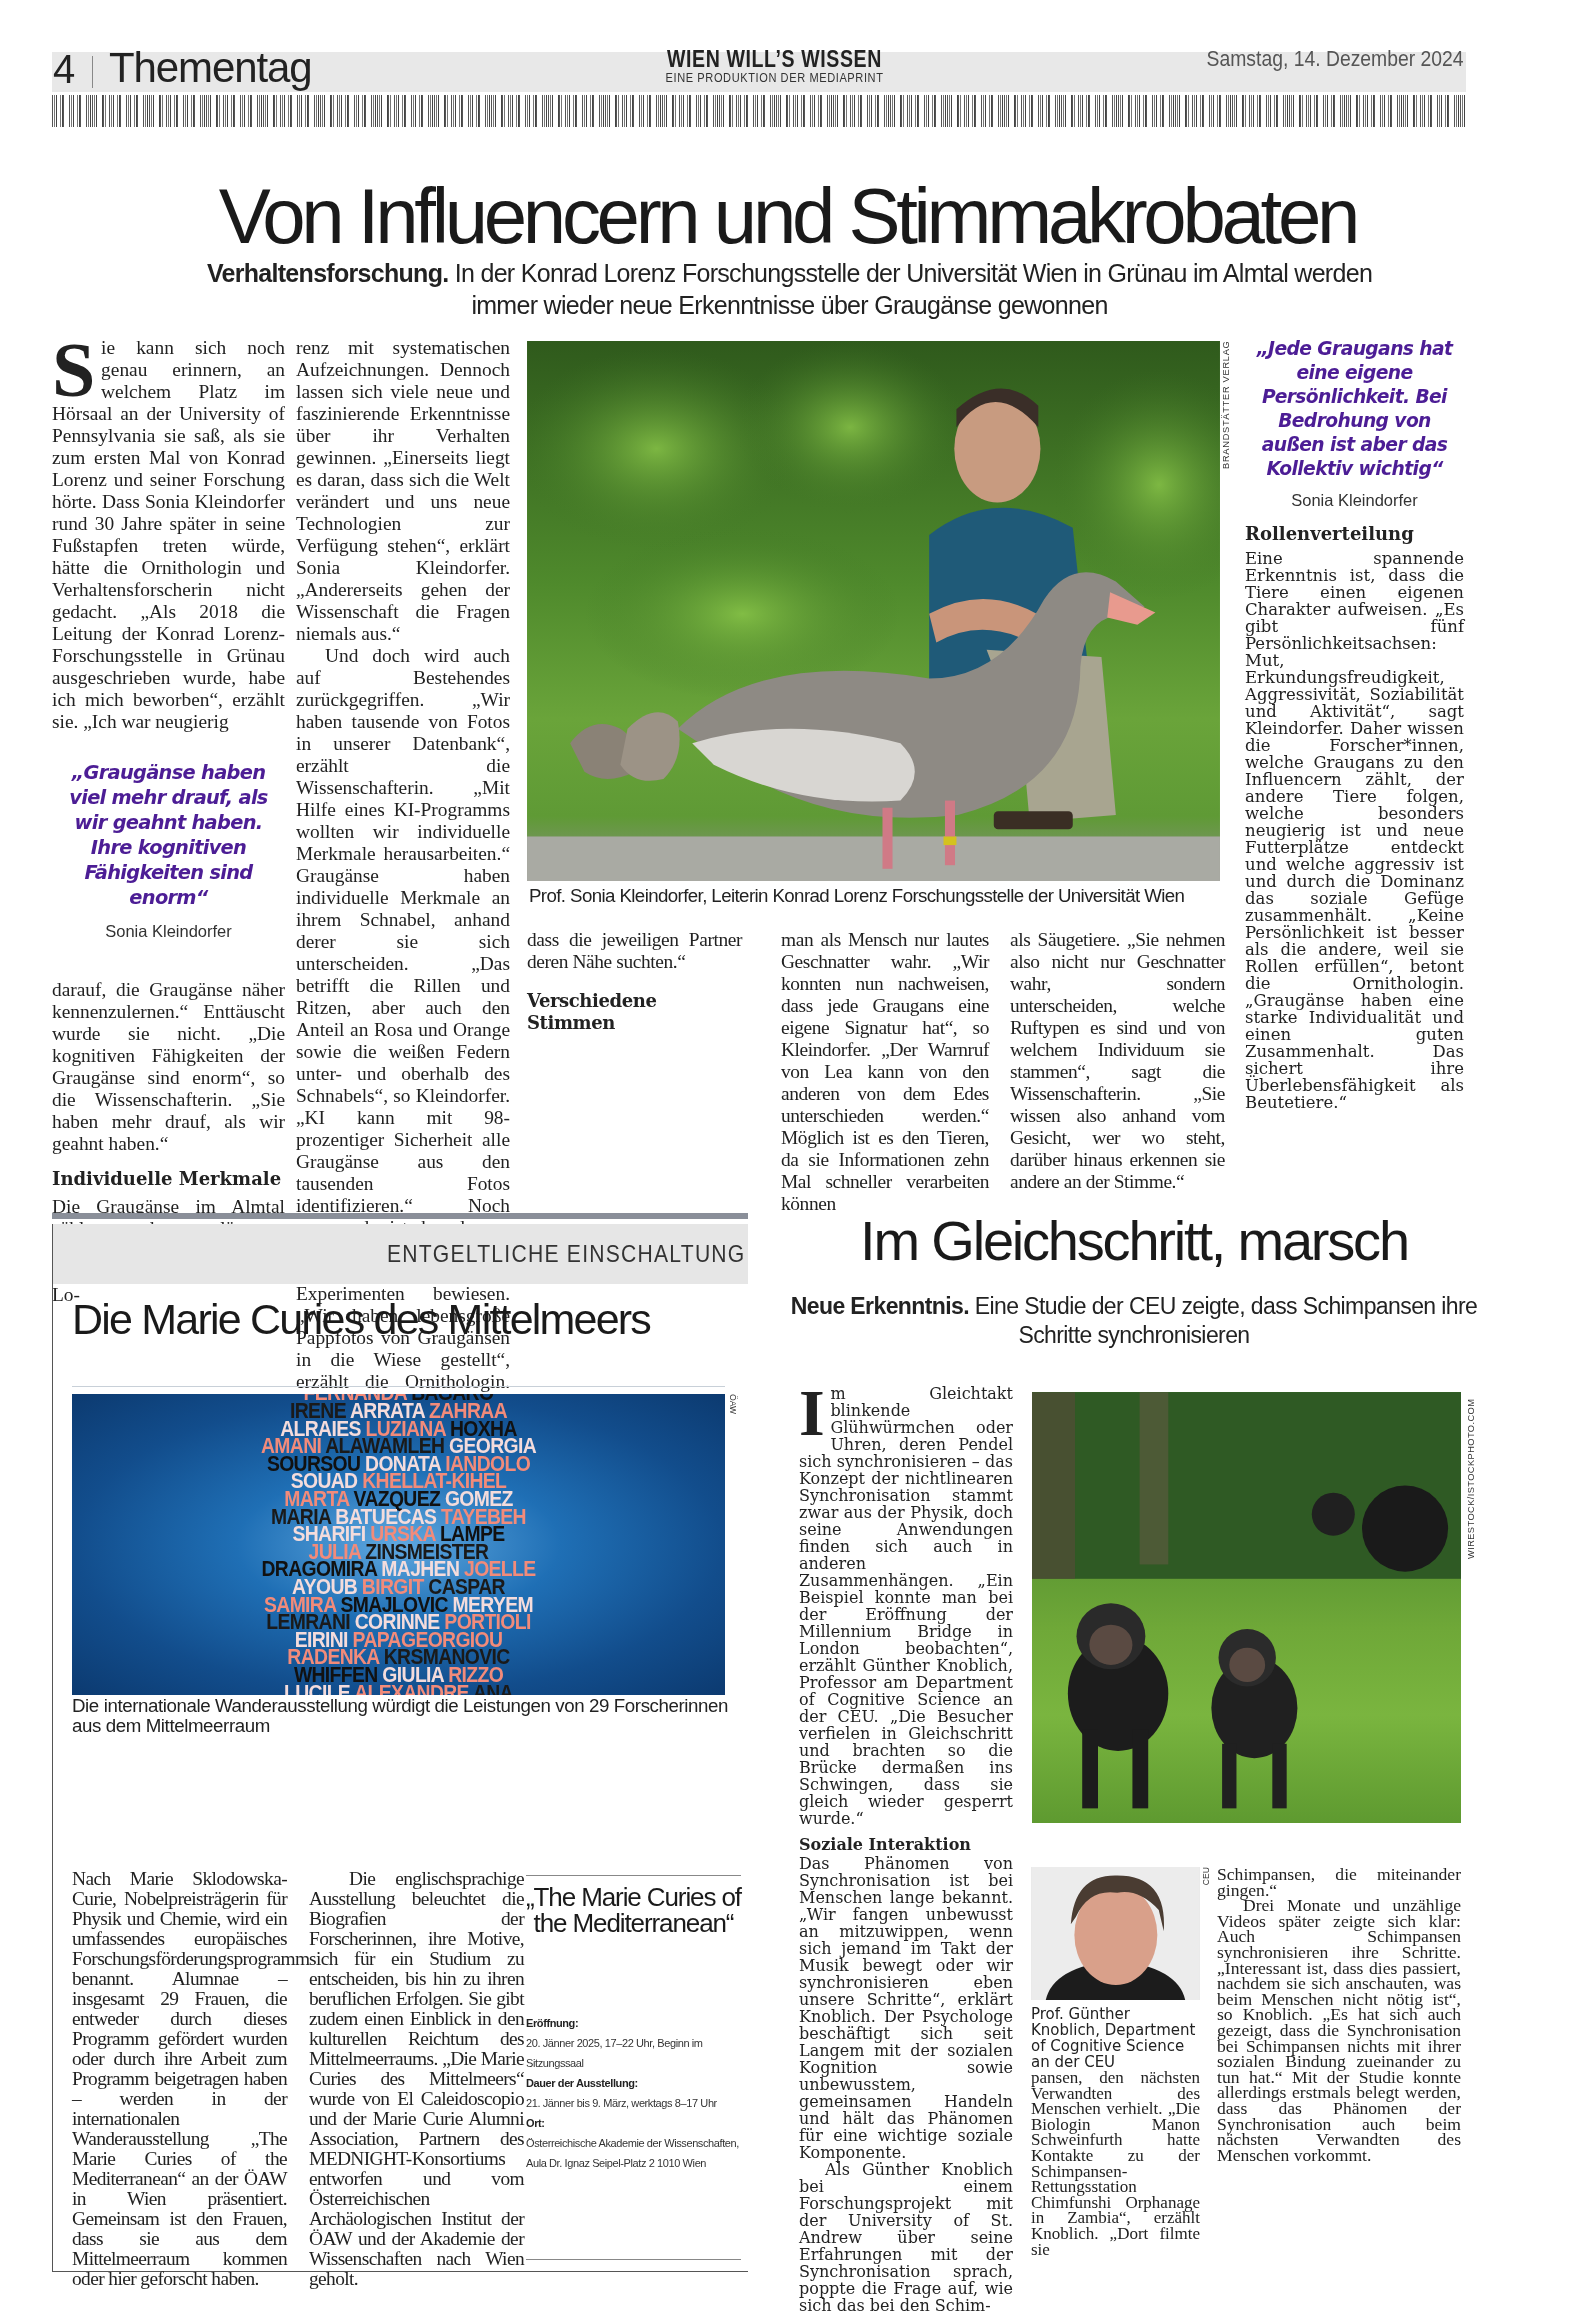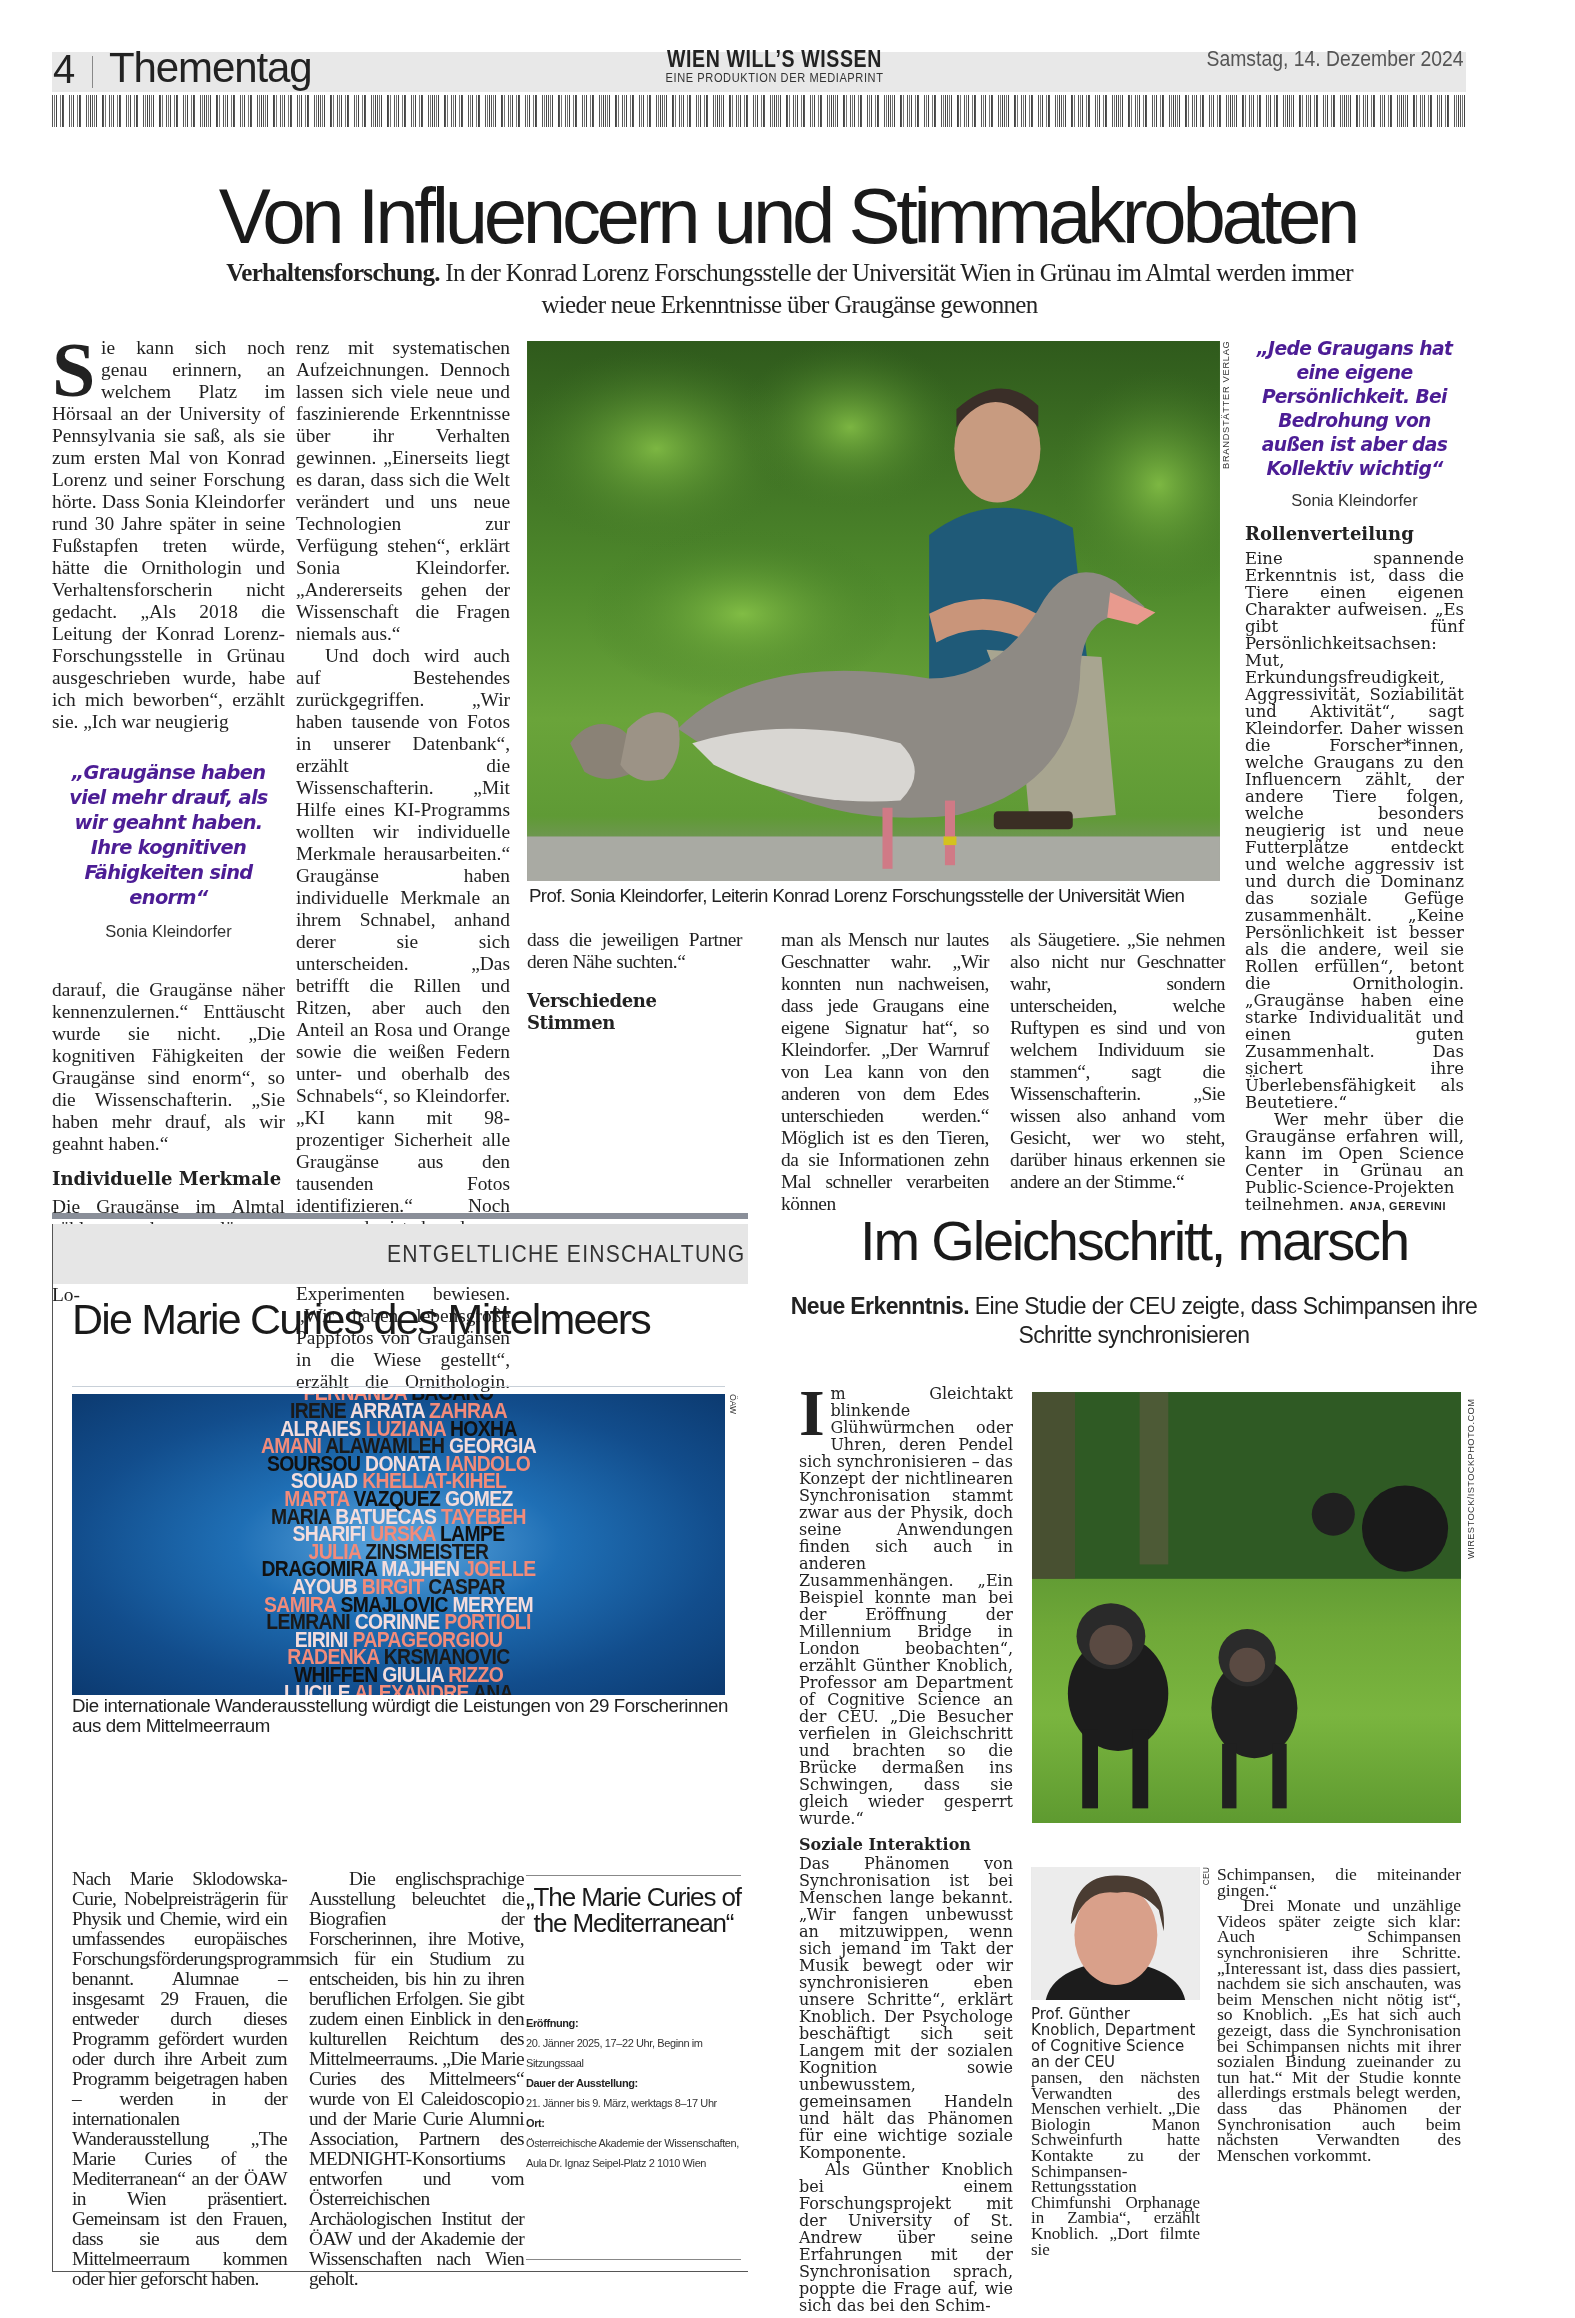--- a/index.html
+++ b/index.html
@@ -17,21 +17,21 @@
   #hdr-sep{left:92px;top:56px;width:1.4px;height:32px;background:#888;}
   #hdr-section{left:109px;top:44px;font-family:"Liberation Sans",sans-serif;font-size:42px;color:#222;letter-spacing:-1.1px;}
   #hdr-center{left:588px;top:46px;width:373px;text-align:center;}
   #hdr-title{font-family:"Liberation Sans",sans-serif;font-weight:bold;font-size:23px;letter-spacing:0.7px;color:#222;transform:scaleX(0.85);}
   #hdr-sub{font-family:"Liberation Sans",sans-serif;font-size:13px;letter-spacing:0.7px;color:#333;transform:scaleX(0.85);margin-top:-2.9px;}
   #hdr-date{right:111px;top:47px;font-family:"Liberation Sans",sans-serif;font-size:21.5px;color:#555;transform:scaleX(0.9);transform-origin:right;}
   #barcode{left:52px;top:95px;width:1414px;height:32px;
     background:repeating-linear-gradient(90deg,#555 0 0.7px,#fff 0.7px 2.2px,#777 2.2px 2.9px,#fff 2.9px 4.3px,#444 4.3px 5px,#fff 5px 5.7px);}
 
   #headline{left:0;width:1575px;top:171px;text-align:center;font-family:"Liberation Sans",sans-serif;font-size:78px;letter-spacing:-4.3px;color:#1a1a1a;}
-  #deck{left:201px;width:1177px;top:257px;text-align:center;font-family:Liberation Serif, serif;font-size:25px;line-height:32px;color:#222;letter-spacing:-0.7px;}
+  #deck{left:201px;width:1177px;top:257px;text-align:center;font-family:Liberation Sans, sans-serif;font-size:25px;line-height:32px;color:#222;letter-spacing:-0.7px;}
   #deck b{font-weight:bold;}
 
   
   #a1c1{left:52px;top:337px;width:233px;}
   #a1c2{left:296px;top:337px;width:214px;}
   #photo1{left:527px;top:341px;width:693px;height:540px;overflow:hidden;}
   #photo1-credit{left:1221px;top:341px;writing-mode:vertical-rl;transform:rotate(180deg);font-family:"Liberation Sans",sans-serif;font-size:9.3px;letter-spacing:0.7px;color:#333;height:129px;text-align:right;}
   #photo1-caption{left:529px;top:885px;width:696px;font-family:"Liberation Sans",sans-serif;font-size:18.7px;color:#222;letter-spacing:-0.6px;}
   #a1c3{left:527px;top:929px;width:215px;}
   #a1c4{left:781px;top:929px;width:208px;}
@@ -165,21 +165,20 @@
 <div class="abs body-text" id="a1c5" style="letter-spacing:-0.4px;">
   <p>als Säugetiere. „Sie nehmen also nicht nur Geschnatter wahr, sondern unterscheiden, welche Ruftypen es sind und von welchem Individuum sie stammen“, sagt die Wissenschafterin. „Sie wissen also anhand vom Gesicht, wer wo steht, darüber hinaus erkennen sie andere an der Stimme.“</p>
 </div>
 
 <div class="abs" id="a1c6">
   <div class="pull" style="font-size:18.7px;line-height:24px;letter-spacing:-0.6px;">„Jede Graugans hat eine eigene Persönlichkeit. Bei Bedrohung von außen ist aber das Kollektiv wichtig“</div>
   <div class="pull-author">Sonia Kleindorfer</div>
   <div class="subhead">Rollenverteilung</div>
   <div class="body-text" style="font-size:16.5px;line-height:17px;font-family:'DejaVu Serif',serif;">
     <p>Eine spannende Erkenntnis ist, dass die Tiere einen eigenen Charakter aufweisen. „Es gibt fünf Persönlichkeitsachsen: Mut, Erkundungsfreudigkeit, Aggressivität, Soziabilität und Aktivität“, sagt Kleindorfer. Daher wissen die Forscher*innen, welche Graugans zu den Influencern zählt, der andere Tiere folgen, welche besonders neugierig ist und neue Futterplätze entdeckt und welche aggressiv ist und durch die Dominanz das soziale Gefüge zusammenhält. „Keine Persönlichkeit ist besser als die andere, weil sie Rollen erfüllen“, betont die Ornithologin. „Graugänse haben eine starke Individualität und einen guten Zusammenhalt. Das sichert ihre Überlebensfähigkeit als Beutetiere.“</p>
-    <p class="indent"><span>Wer mehr über die Graugänse erfahren will, kann im Open Science Center in Grünau an Public-Science-Projekten teilnehmen.</span> <span id="byline">ANJA, GEREVINI</span></p>
   </div>
 </div>
 
 <div class="abs" id="ad-topbar"></div>
 <div class="abs" id="ad-box"></div>
 <div class="abs" id="ad-label-band"></div>
 <div class="abs" id="ad-label">ENTGELTLICHE EINSCHALTUNG</div>
 <div class="abs" id="ad-title">Die Marie Curies des Mittelmeers</div>
 <div class="abs" id="ad-rule"></div>
 <div class="abs" id="ad-img">

